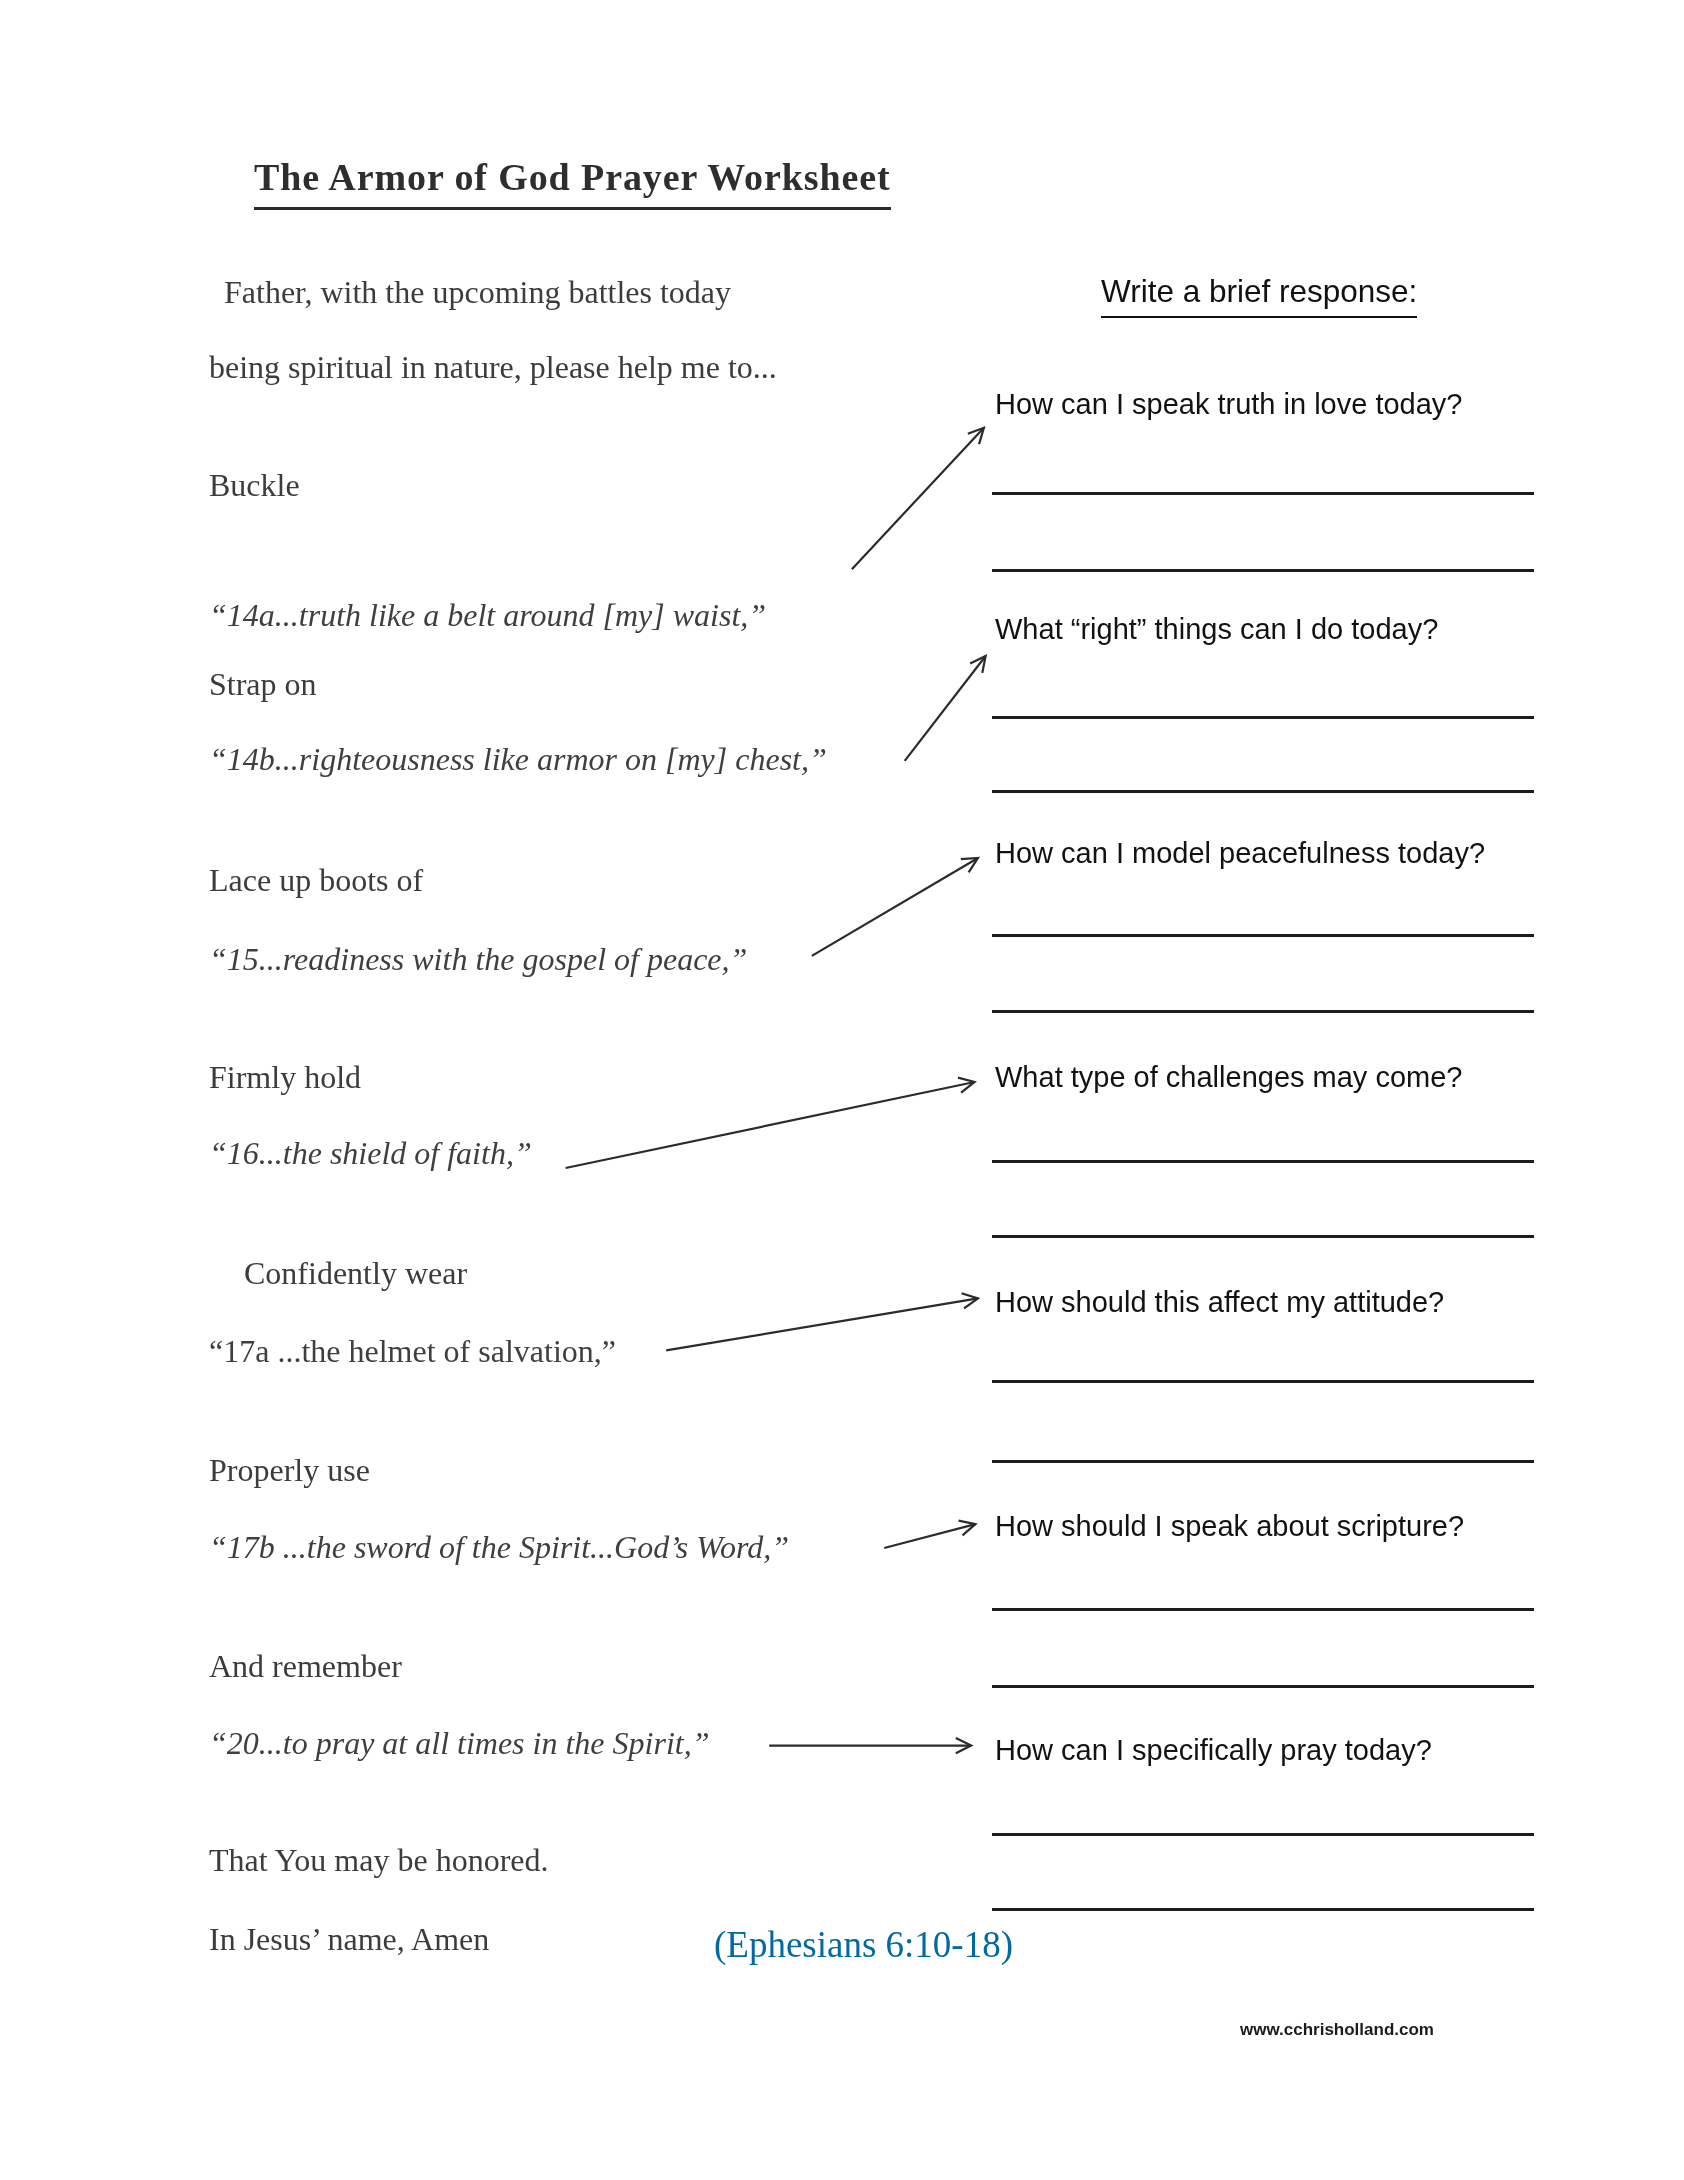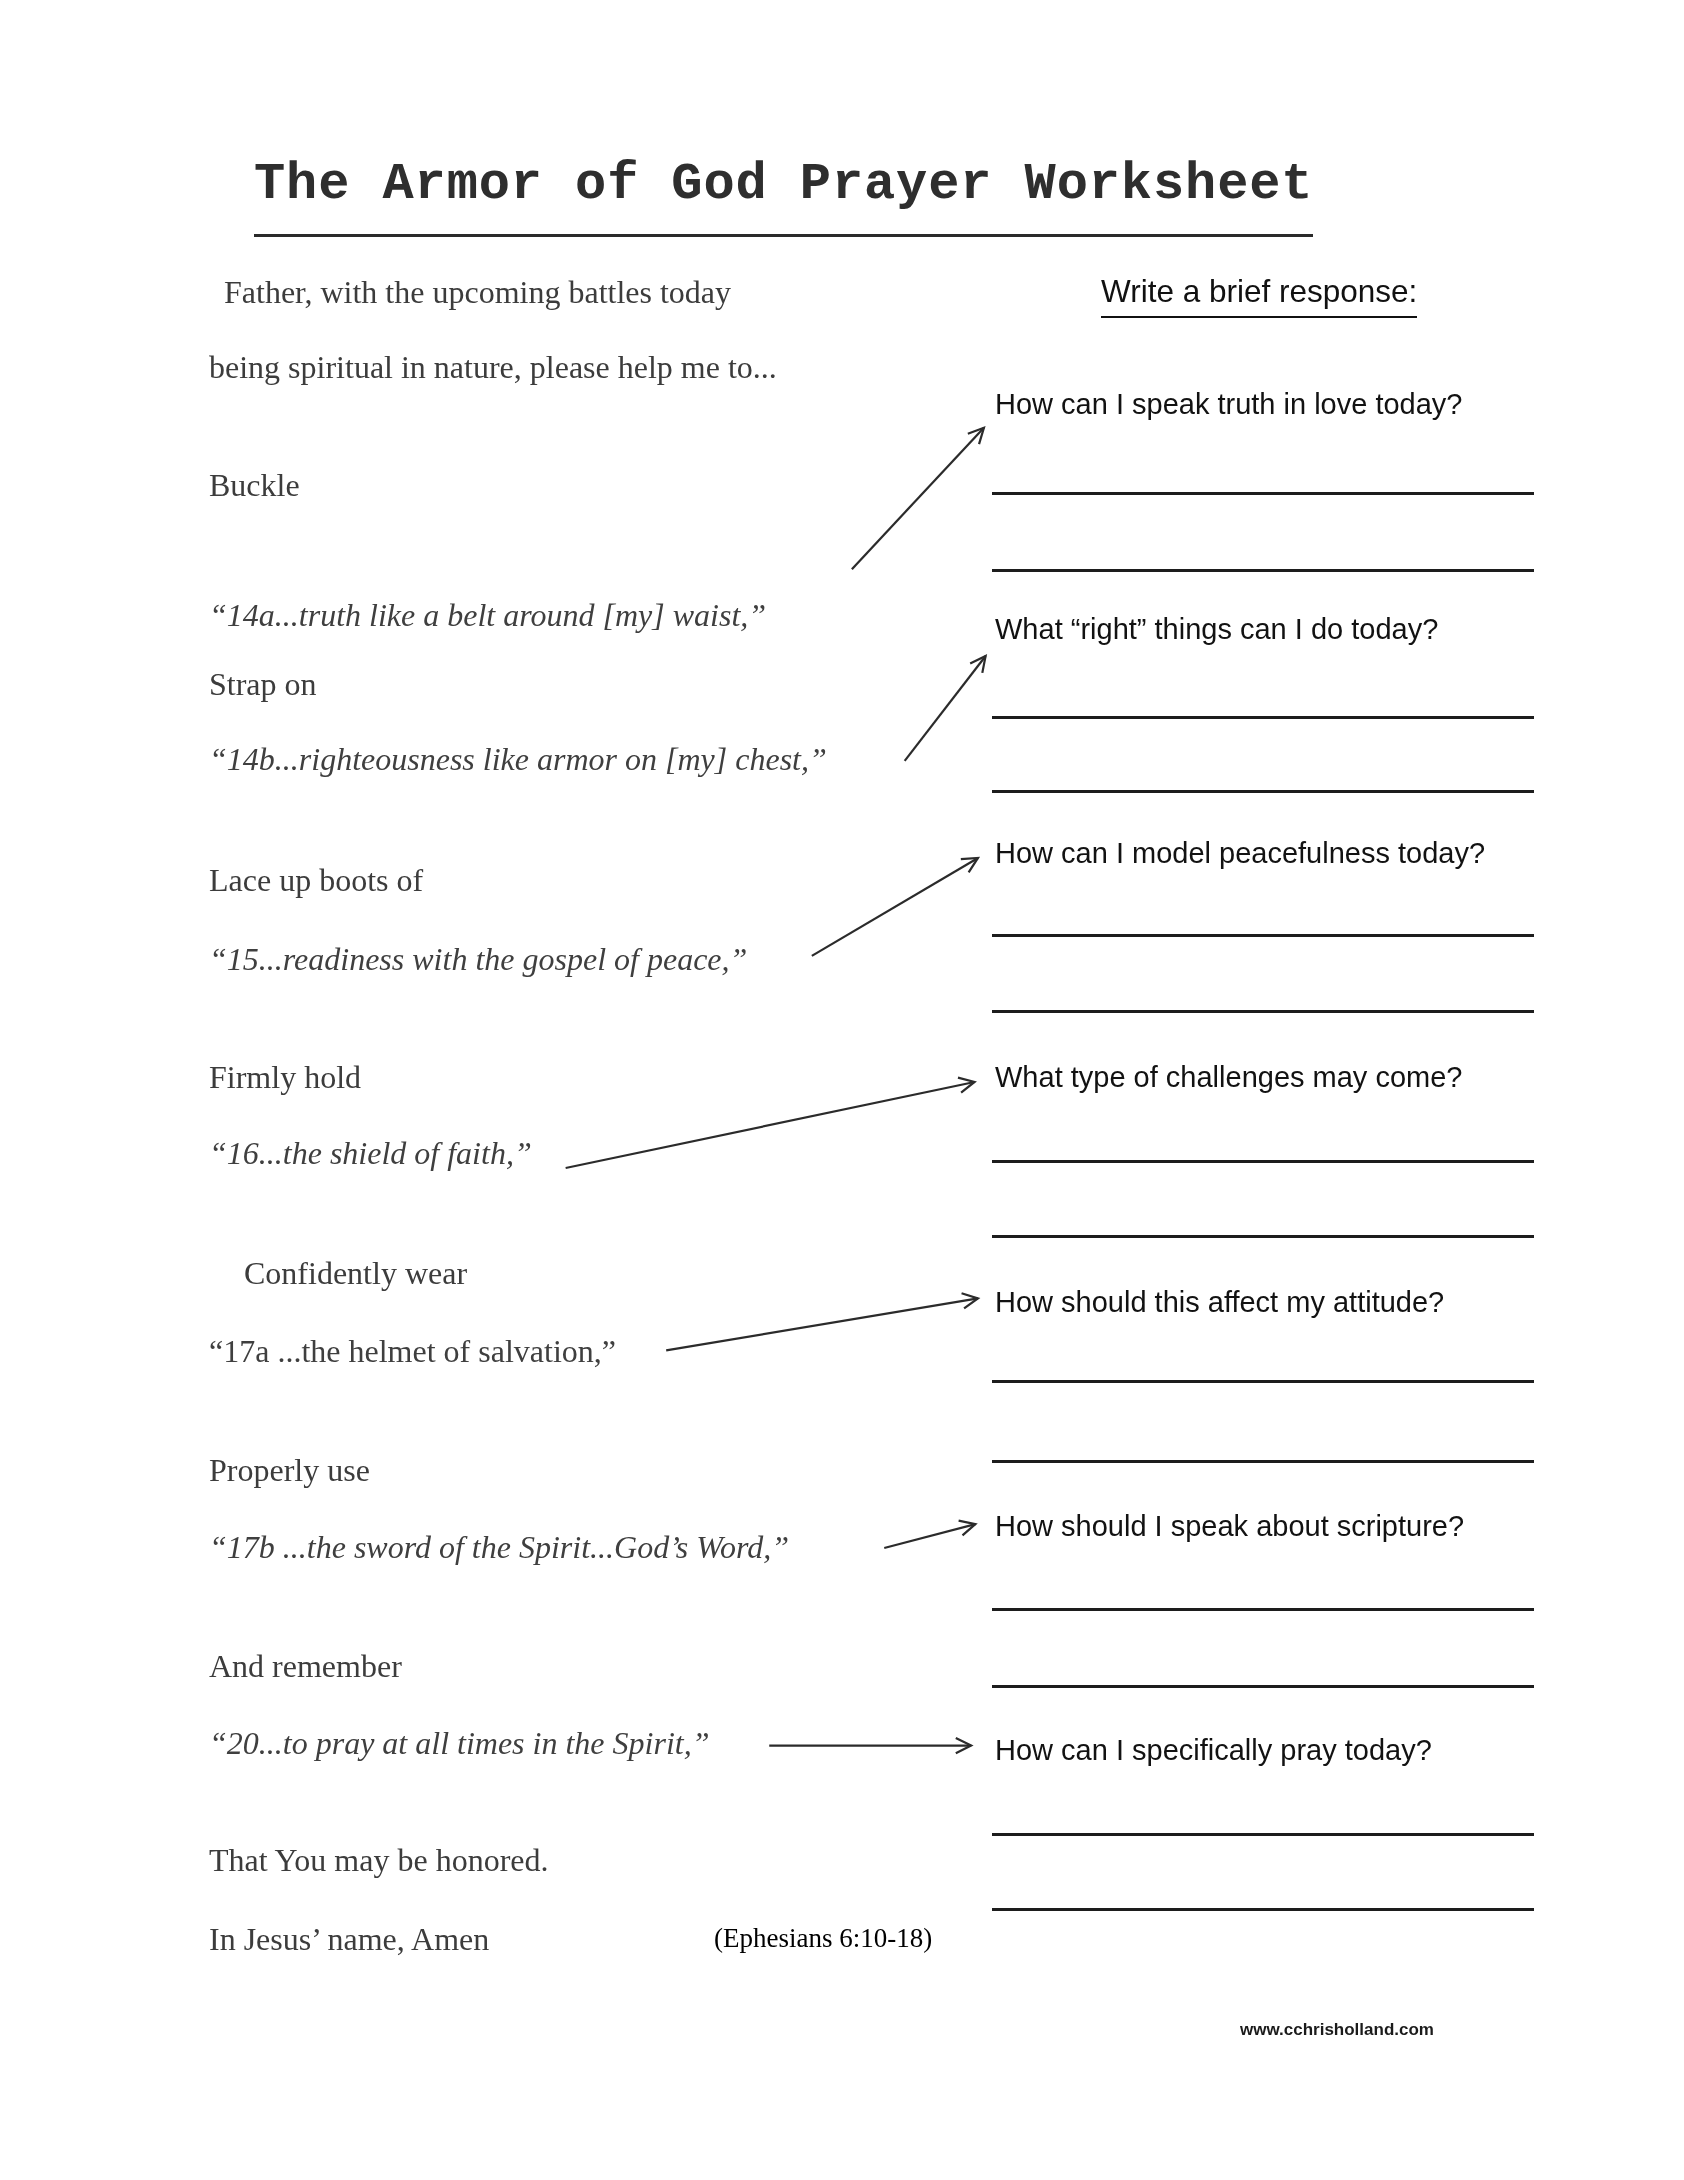--- a/index.html
+++ b/index.html
@@ -7,29 +7,28 @@
     position:relative;
     width:1685px;height:2181px;
     background:#ffffff;
     overflow:hidden;
     font-family:"Liberation Serif", serif;
   }
   
   .abs{position:absolute;white-space:nowrap;}
   .title{
     left:254px;top:155px;
-    font-size:52px;font-weight:bold;color:#2e2e2e;
-    border-bottom:3.4px solid #2a2a2a;padding-bottom:20px;
+    font-size:38px;font-weight:bold;color:#2e2e2e;
+    border-bottom:3.4px solid #2a2a2a;padding-bottom:8px;
     letter-spacing:0.9px;
-    font-family:Liberation Mono, monospace;
   }
   .serif-line{font-size:32px;color:#3c3c3c;}
   .quote{font-size:32px;color:#3f3f3f;font-style:italic;}
   .quote.upright{font-style:normal;}
-  .reference{font-size:27px;color:#000000;}
+  .reference{font-size:37px;color:#0369a1;}
   
   .sans{font-family:"Liberation Sans", sans-serif;}
   .resp-header{
     left:1101px;top:273px;
     font-size:31.5px;color:#111;
     border-bottom:2.6px solid #111;padding-bottom:6px;
   }
   .question{left:995px;font-size:29px;color:#121212;}
   .rule{
     position:absolute;left:992px;width:542px;height:2.6px;

